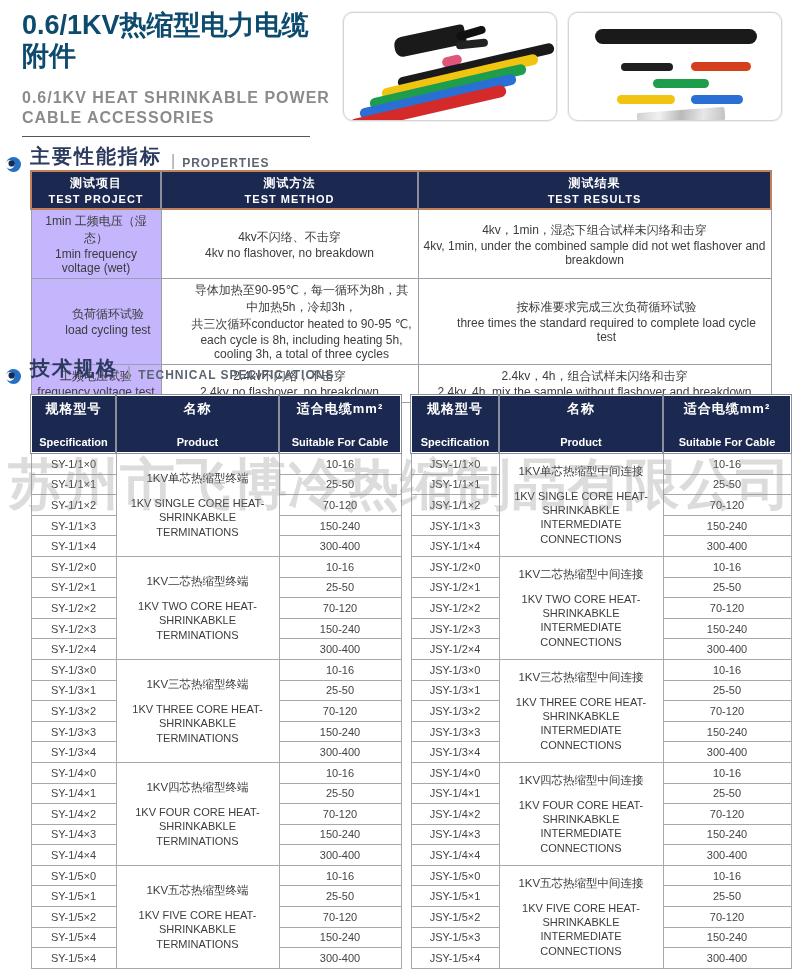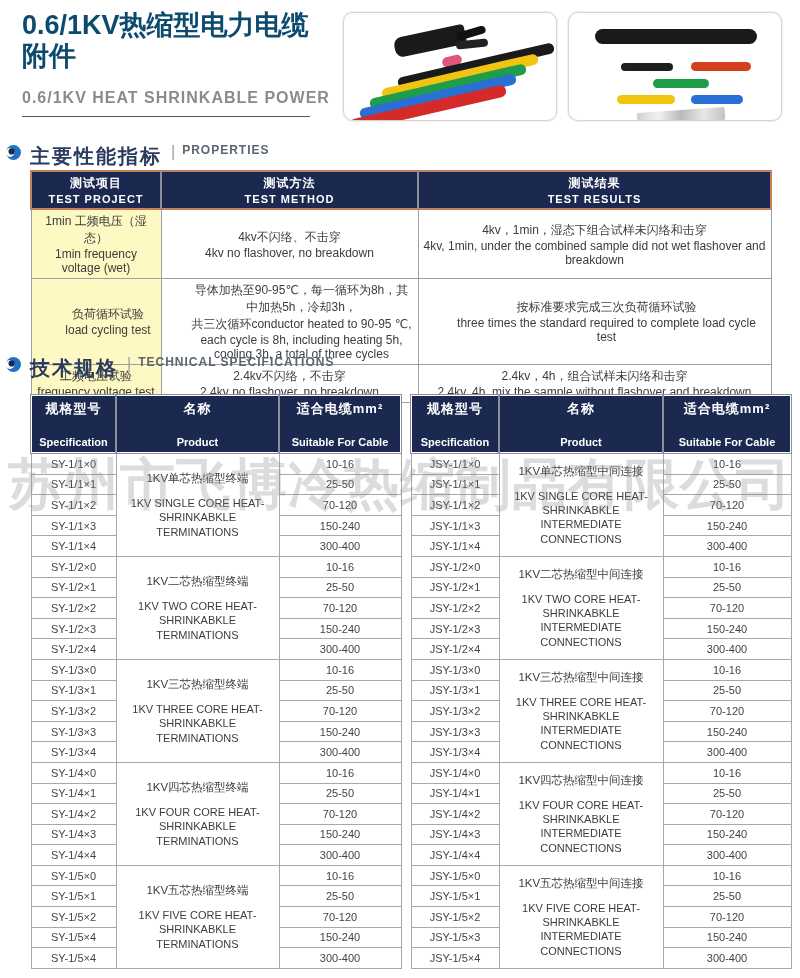--- a/index.html
+++ b/index.html
@@ -10,33 +10,33 @@
   .title-block{position:absolute;left:22px;top:10px;width:310px;}
   .title-cn{font-size:27px;font-weight:bold;color:#0c4a6e;letter-spacing:0px;line-height:1.15;}
   .title-en{font-size:16px;color:#8b8b8b;letter-spacing:1px;line-height:1.25;margin-top:16px;font-weight:bold;}
   .title-rule{width:288px;height:0;border-bottom:1.5px solid #555;margin-top:8px;}
 
   .photo-frame{position:absolute;top:12px;width:212px;height:107px;border:1px solid #d5d5d5;border-radius:10px;background:#fff;box-shadow:0 0 0 1px #f0f0f0;overflow:hidden;}
   #frame1{left:343px;} #frame2{left:568px;}
   .tube{position:absolute;border-radius:6px;}
 
   
-  .sec-header{position:absolute;left:6px;display:flex;align-items:flex-start;}
+  .sec-header{position:absolute;left:6px;display:flex;align-items:flex-end;}
   .sec-icon{position:relative;top:2px;width:15px;height:15px;flex:0 0 15px;}
   .sec-title-cn{font-size:20px;font-weight:bold;color:#2b3a5e;margin-left:9px;letter-spacing:2px;}
   .sec-divider{color:#9aa0a8;margin:0 7px 0 9px;font-size:16px;font-weight:normal;}
   .sec-title-en{font-size:12px;color:#5a6570;letter-spacing:1px;font-weight:bold;}
 
   
   .props-table{position:absolute;left:30px;top:170px;border-collapse:collapse;table-layout:fixed;width:740px;}
   .props-table th{background:#1b2950;color:#fff;font-weight:bold;border:2px solid #f97316;outline:1px solid #8a8f99;padding:3px 2px;}
   .props-table th .cn{font-size:12px;letter-spacing:1px;}
   .props-table th .en{font-size:11px;letter-spacing:1px;margin-top:1px;}
   .props-table td{border:1px solid #9aa0a8;text-align:center;vertical-align:middle;color:#3c3c3c;padding:3px 4px;background:#fff;}
-  .props-table td.first{background:#fef9c3;}
+  .props-table td.first{background:#c4b5fd;}
   .props-table td .cn{font-size:12px;}
   .props-table td .en{font-size:12px;}
   .props-table tr.r1 td{height:30px;}
   .props-table tr.r2 td{height:50px;padding-left:28px;}
   .props-table tr.r3 td{height:30px;}
 
   
   .spec-table{position:absolute;top:394px;border-collapse:collapse;table-layout:fixed;}
   #spec-table-0{left:30px;width:370px;}
   #spec-table-1{left:410px;width:380px;}
@@ -53,20 +53,21 @@
 </style>
 </head>
 <body>
 
 <div class="page">
 
   <div class="title-block">
     <div class="title-cn">0.6/1KV热缩型电力电缆附件</div>
     <div class="title-en">
       <div>0.6/1KV HEAT SHRINKABLE POWER</div>
+      <div>CABLE ACCESSORIES</div>
     </div>
     <div class="title-rule"></div>
   </div>
 
   <div class="photo-frame" id="frame1">
     <div class="tube" style="left:50px;top:18px;width:72px;height:20px;background:#1a1a1a;transform:rotate(-12deg);border-radius:8px 4px 4px 8px;"></div>
     <div class="tube" style="left:112px;top:16px;width:30px;height:8px;background:#111;transform:rotate(-16deg);"></div>
     <div class="tube" style="left:112px;top:27px;width:32px;height:8px;background:#222;transform:rotate(-6deg);"></div>
     <div class="tube" style="left:98px;top:43px;width:20px;height:10px;background:#e0557a;transform:rotate(-14deg);"></div>
     <div class="tube" style="left:96px;top:53px;width:20px;height:10px;background:#2a6fd4;transform:rotate(-14deg);"></div>

